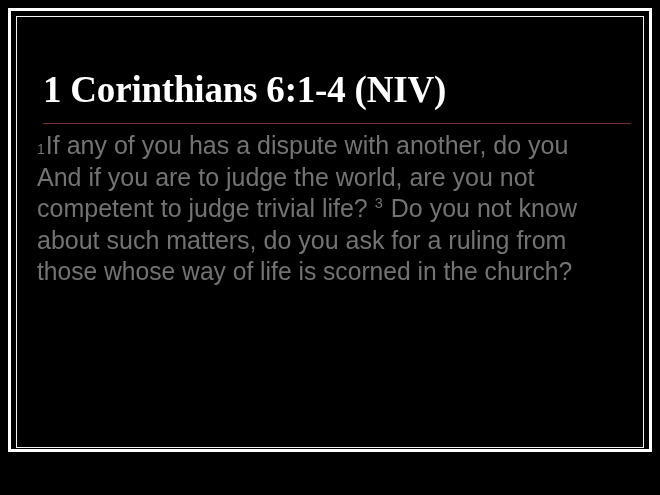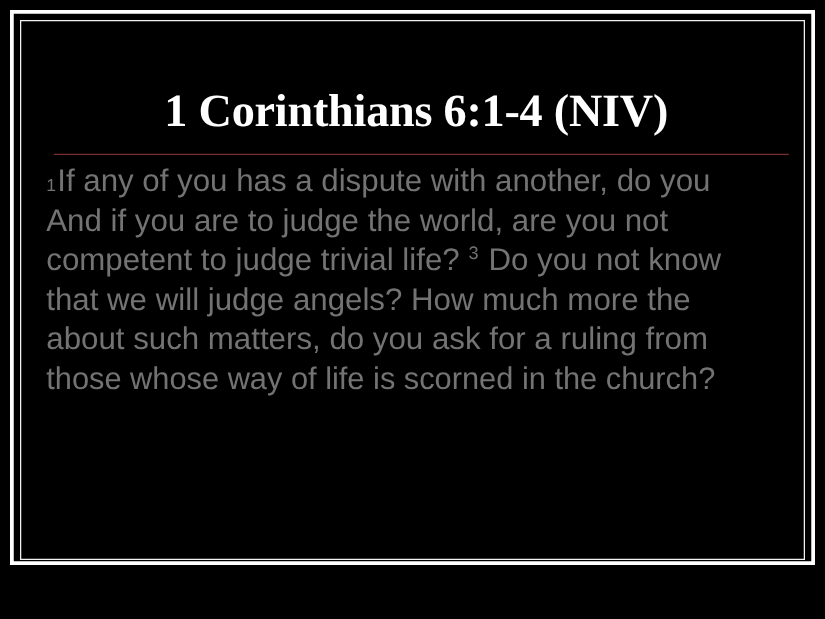--- a/index.html
+++ b/index.html
@@ -61,21 +61,20 @@
     left: 26px;          
     top: 52px;           
     width: 580px;
     color: #ffffff;
     font-family: "Liberation Serif", "DejaVu Serif", serif;
     font-weight: bold;
     font-size: 37px;
     line-height: 42px;
     letter-spacing: -0.2px;
     white-space: nowrap;
-    text-align: center;
   }
 
   
   .title-rule {
     position: absolute;
     left: 26px;          
     top: 106px;          
     width: 588px;
     height: 1px;
     background: #7a2c2c;
@@ -134,21 +133,20 @@
 
       <div class="line"><sup class="verse tight">1</sup><span>If any of you has a dispute with another, do you</span></div>
 
 
 
 
       <div class="line"><span>And if you are to judge the world, are you not</span></div>
 
       <div class="line"><span>competent to judge trivial life?</span>&nbsp;<sup class="verse">3</sup>&nbsp;<span>Do you not know</span></div>
 
-      <div class="line"><span>that we will judge angels? How much more the</span></div>
 
 
       <div class="line"><span>about such matters, do you ask for a ruling from</span></div>
 
       <div class="line"><span>those whose way of life is scorned in the church?</span></div>
 
     </div>
   </div>
 </div>
 

